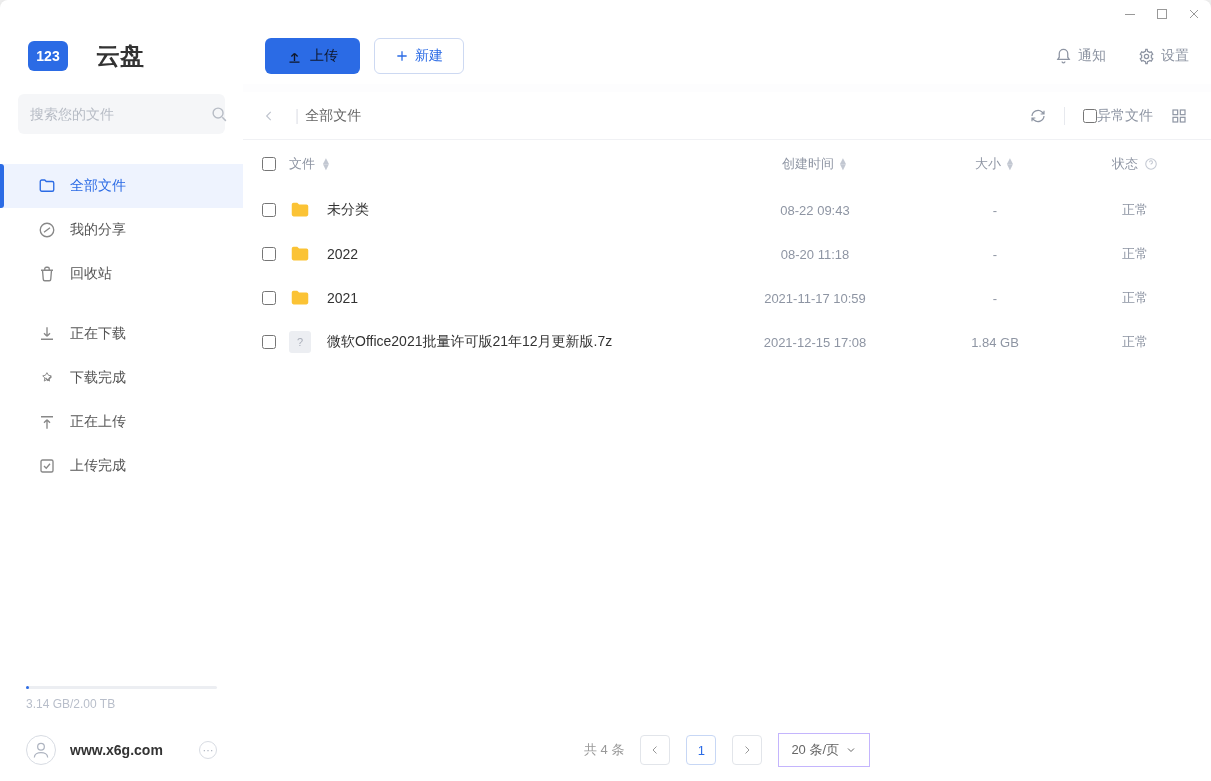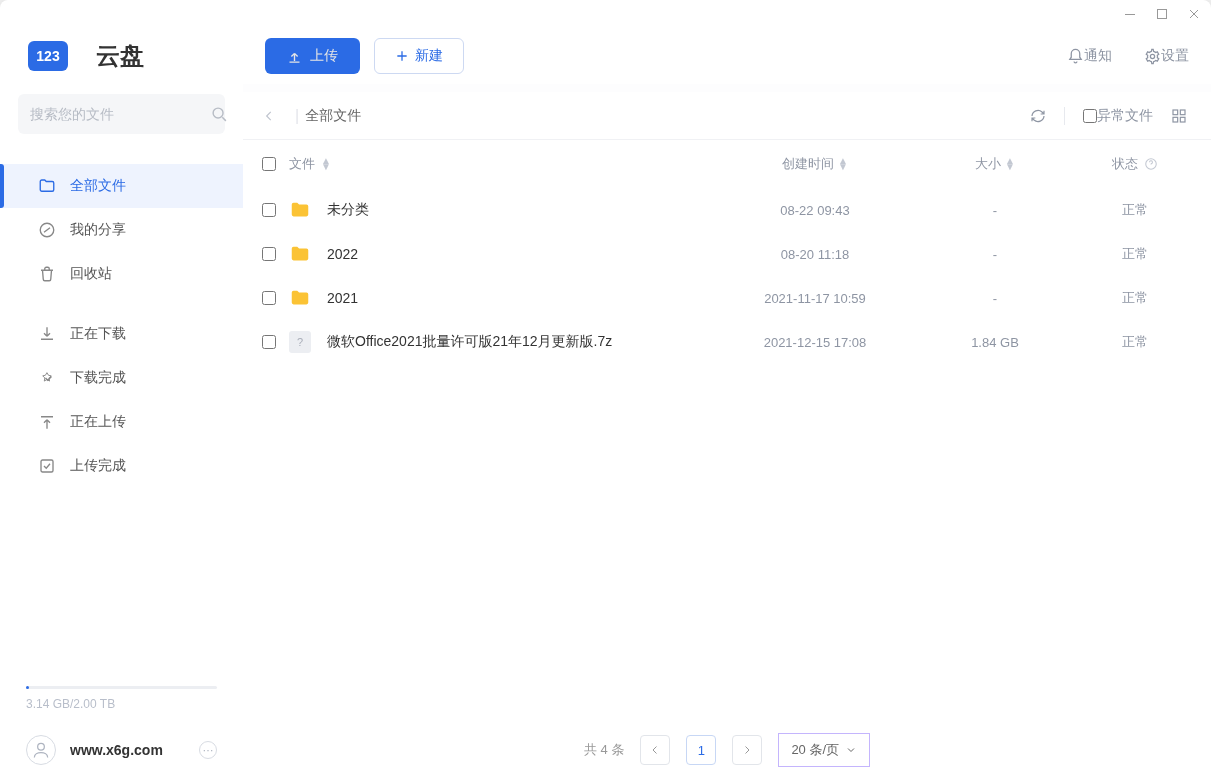--- a/index.html
+++ b/index.html
@@ -33,24 +33,24 @@
     .storage-fill { position: absolute; left: 0; top: 0; bottom: 0; width: 1.5%; background: #2b6be5; border-radius: 2px; }
     .storage-text { font-size: 12px; color: #b8beca; }
     .user-row { display: flex; align-items: center; gap: 14px; margin-top: 24px; }
     .avatar { width: 30px; height: 30px; border-radius: 50%; border: 1px solid #d8dce3; display: flex; align-items: center; justify-content: center; color: #aeb4c0; }
     .user-label { font-weight: 600; color: #333; font-size: 14px; flex: 1; }
     .more-btn { width: 18px; height: 18px; border: 1px solid #d8dce3; border-radius: 50%; display:flex; align-items:center; justify-content:center; color:#aeb4c0; font-size:11px; }
 
     
     .panel { flex: 1; background: #fafbfc; display: flex; flex-direction: column; background: #fdfdfe; }
     .toolbar { height: 56px; display: flex; align-items: center; padding: 0 22px; gap: 14px; background: #fff; }
-    .btn-primary { background: #2b6be5; color: #e5e5e5; border: none; height: 36px; padding: 0 22px; border-radius: 6px; cursor: pointer; display: flex; align-items: center; gap: 8px; font-size: 14px; }
+    .btn-primary { background: #2b6be5; color: #0f172a; border: none; height: 36px; padding: 0 22px; border-radius: 6px; cursor: pointer; display: flex; align-items: center; gap: 8px; font-size: 14px; }
     .btn-outline { background: #fff; color: #2b6be5; border: 1px solid #cdd9f2; height: 36px; padding: 0 20px; border-radius: 6px; cursor: pointer; display: flex; align-items: center; gap: 6px; font-size: 14px; }
     .toolbar-spacer { flex: 1; }
-    .top-link { display: flex; align-items: center; color: #8e95a3; font-size: 14px; cursor: pointer; margin-left: 18px; }
+    .top-link { display: flex; align-items: center; gap: 6px; color: #8e95a3; font-size: 14px; cursor: pointer; margin-left: 18px; }
 
     .content { flex: 1; background: #fff; margin: 8px 0 0 0; display: flex; flex-direction: column; }
     .pathbar { height: 48px; display: flex; align-items: center; padding: 0 6px 0 6px; border-bottom: 1px solid #f0f1f4; }
     .pathbar .back-btn { width: 40px; display: flex; justify-content:center; color: #bfc4ce; cursor: pointer; }
     .pathbar .pdiv { color: #e4e6eb; margin: 0 6px; }
     .pathbar .crumb { color: #666; font-size: 14px; }
     .pathbar-right { margin-left: auto; display: flex; align-items: center; gap: 18px; padding-right: 18px; }
     .icon-btn { color: #8e95a3; cursor: pointer; display:flex; align-items:center; }
     .pdiv2 { width:1px; height: 18px; background:#e7e9ee;}
     .abn-wrap { display:flex; align-items:center; color:#8e95a3; font-size:14px; }

